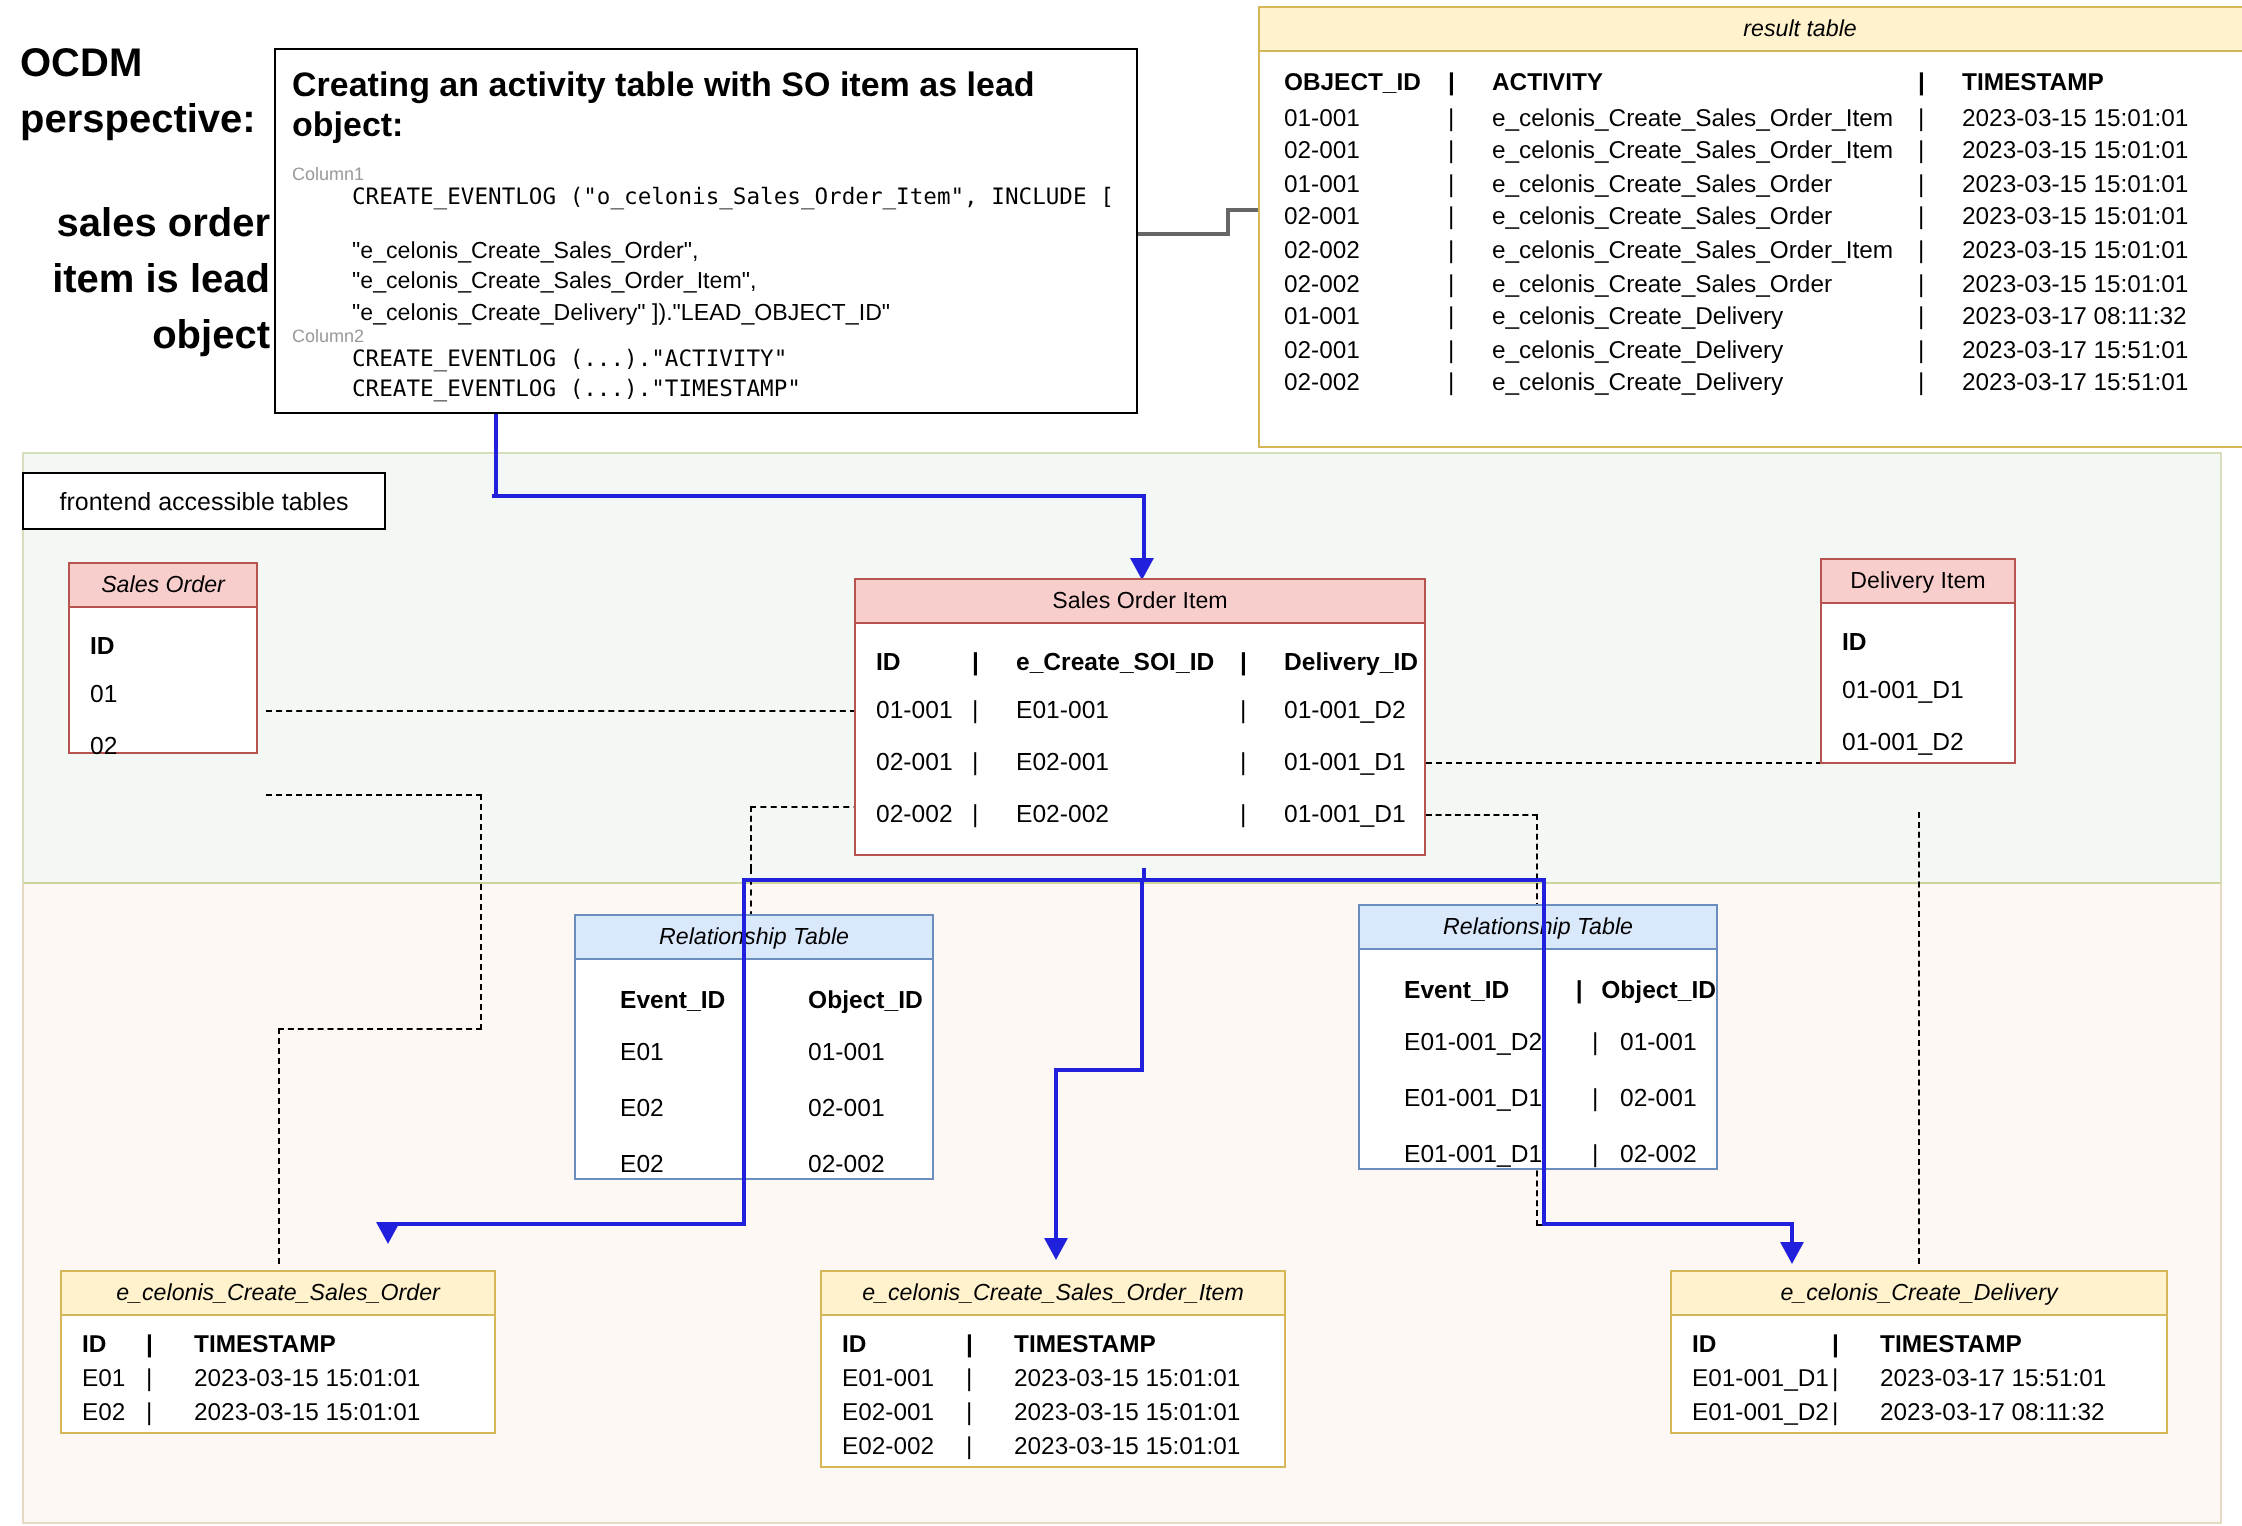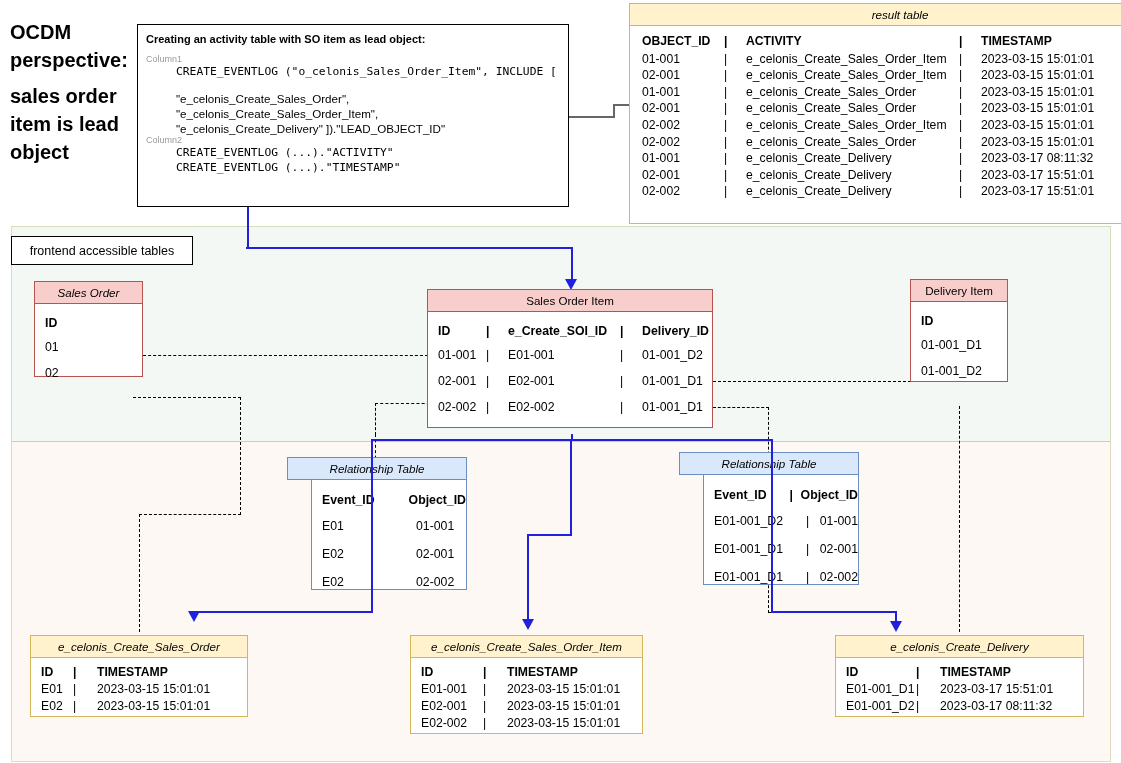--- a/index.html
+++ b/index.html
@@ -18,21 +18,21 @@
   .band-bottom{top:441px;height:321px;background:#fdf8f3;border:1px solid #e6d9c4;border-top:1px solid #cdd59a;}
 
   
   .box{position:absolute;box-sizing:border-box;background:#ffffff;}
   .plainbox{border:1px solid #000;display:flex;align-items:center;justify-content:center;
             font-size:12.5px;color:#000;background:#ffffff;}
 
   
   .codebox{left:137px;top:24px;width:432px;height:183px;border:1px solid #000;background:#fff;
            padding:8px 10px 0 8px;}
-  .code-title{font-size:11px;font-weight:bold;color:#000;line-height:1.2;margin-bottom:9px;}
+  .code-title{font-size:17px;font-weight:bold;color:#000;line-height:1.2;margin-bottom:9px;}
   .col-label{font-size:9px;color:#9a9a9a;line-height:1.05;font-family:Liberation Sans, sans-serif;}
   .code-line{font-family:"DejaVu Sans Mono","Liberation Mono",monospace;font-size:11.3px;
              color:#000;line-height:1.32;white-space:pre;margin-left:30px;}
   .code-line.sans{font-family:"Liberation Sans",sans-serif;font-size:11.6px;}
   .code-gap{height:11px;}
 
   
   .tbl{position:absolute;box-sizing:border-box;}
   .tbl .hdr{box-sizing:border-box;text-align:center;font-size:11.6px;padding:4px 4px;}
   .tbl .body{box-sizing:border-box;}
@@ -75,36 +75,36 @@
   .soi-c{width:auto;}
   .soi-row.head .soi-a{width:48px;}
   .soi-row.head .soi-b{width:112px;}
 
   
   .di-body{padding:8px 0 8px 10px;}
   .di-row{font-size:12.3px;line-height:26px;color:#000;}
   .di-row.head{font-weight:bold;line-height:22px;}
 
   
-  .rel-body{padding:8px 0 10px 0;margin-left:24px;}
+  .rel-body{padding:8px 0 10px 12px;}
   .rel-row{display:flex;font-size:12.3px;line-height:28px;color:#000;white-space:pre;}
   .rel-row.head{font-weight:bold;line-height:24px;}
   .rel-ev{width:104px;padding-left:10px;box-sizing:border-box;}
   .rel-sep{width:14px;}
   .rel-ob{width:auto;text-align:left;}
   .rel-right .rel-ev{width:104px;}
 
   
   .ev-body{padding:6px 0 8px 10px;}
   .ev-row{display:flex;font-size:12.2px;line-height:17px;color:#000;white-space:pre;}
   .ev-row.head{font-weight:bold;}
 
   
   .caption{position:absolute;left:10px;top:18px;width:125px;font-size:20px;line-height:28px;color:#000;font-weight:bold;}
-  .caption .p2{margin-top:8px;}
+  .caption .p2{margin-top:24px;text-align:right;}
   .blue-h{position:absolute;height:0;border-top:2.5px solid #2020dd;}
   .blue-v{position:absolute;width:0;border-left:2.5px solid #2020dd;}
   .gray-h{position:absolute;height:0;border-top:2px solid #666;}
   .gray-v{position:absolute;width:0;border-left:2px solid #666;}
   .dash-h{position:absolute;height:0;border-top:1.6px dashed #000;}
   .dash-v{position:absolute;width:0;border-left:1.6px dashed #000;}
   .arrow-down{position:absolute;width:0;height:0;border-left:6px solid transparent;
               border-right:6px solid transparent;border-top:11px solid #2020dd;}
   .arrow-right{position:absolute;width:0;height:0;border-top:5px solid transparent;
                border-bottom:5px solid transparent;border-left:9px solid #666;}
@@ -237,21 +237,21 @@
   <div class="dash-v" style="left:375px;top:403px;height:32px;"></div>
   <div class="dash-h" style="left:375px;top:403px;width:60px;"></div>
 
   <div class="dash-h" style="left:713px;top:381px;width:198px;"></div>
   <div class="dash-h" style="left:713px;top:407px;width:56px;"></div>
   <div class="dash-v" style="left:768px;top:407px;height:206px;"></div>
   <div class="dash-h" style="left:768px;top:612px;width:30px;"></div>
 
   <div class="dash-v" style="left:959px;top:406px;height:226px;"></div>
 
-  <div class="tbl t-pink" style="left:34px;top:281px;width:109px;">
+  <div class="tbl t-pink" style="left:34px;top:281px;width:95px;">
     <div class="hdr italic">Sales Order</div>
     <div class="body so-body" style="height:73px;">
       <div class="so-row head">ID</div>
       <div class="so-row">01</div>
       <div class="so-row">02</div>
     </div>
   </div>
 
   <div class="tbl t-pink" style="left:427px;top:289px;width:286px;">
     <div class="hdr">Sales Order Item</div>

